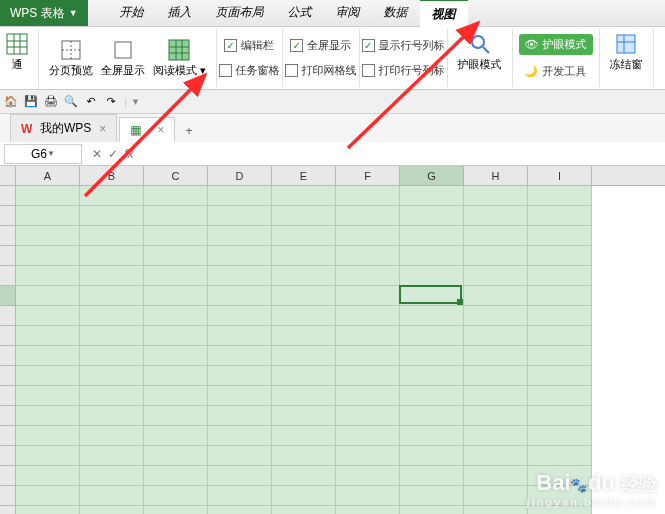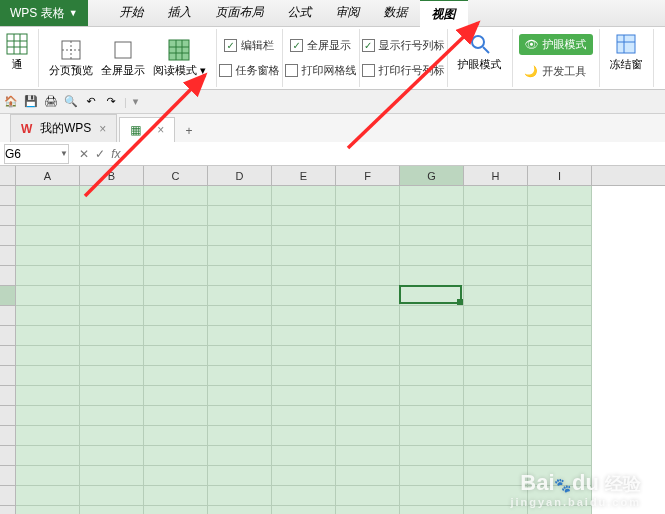--- a/index.html
+++ b/index.html
@@ -27,41 +27,41 @@
 .qicon { width: 14px; height: 14px; display: inline-flex; align-items: center; justify-content: center; cursor: pointer; }
 
 .tabbar { height: 28px; background: #f5f5f5; display: flex; align-items: flex-end; padding-left: 10px; font-size: 12px; }
 .doc-tab { display: flex; align-items: center; padding: 5px 10px; border: 1px solid #ccc; border-bottom: none; margin-right: 2px; background: #ececec; cursor: pointer; }
 .doc-tab.active { background: #fff; }
 .doc-tab .tab-icon { width: 14px; height: 14px; margin-right: 5px; }
 .doc-tab .close { margin-left: 8px; color: #888; cursor: pointer; }
 .tab-add { padding: 4px 8px; color: #666; cursor: pointer; }
 
 .formula-row { height: 24px; display: flex; align-items: center; border-bottom: 1px solid #c8c8c8; font-size: 12px; }
-.namebox { width: 65px; border: 1px solid #ccc; margin: 0 4px; padding: 2px 0; display: flex; align-items: center; justify-content: space-between; background: #fff; }
+.namebox { width: 78px; border: 1px solid #ccc; margin: 0 4px; padding: 2px 0; display: flex; align-items: center; justify-content: center; background: #fff; }
 .namebox .dd { font-size: 8px; color: #666; }
 .fx-icons { display: flex; gap: 6px; padding: 0 6px; color: #777; }
 .formula-input { flex: 1; padding: 2px 6px; }
 
 .sheet-wrap { position: relative; height: 348px; overflow: hidden; }
 .col-headers { display: flex; height: 20px; background: #e8e8e8; border-bottom: 1px solid #b7b7b7; }
 .corner { width: 16px; border-right: 1px solid #b7b7b7; background: #e8e8e8; }
 .col-h { flex: 0 0 64px; text-align: center; font-size: 11px; border-right: 1px solid #b7b7b7; line-height: 20px; color: #333; }
 .gridrows { position: relative; }
 .grid-row { display: flex; height: 20px; }
 .row-h { width: 16px; background: #e8e8e8; border-right: 1px solid #b7b7b7; border-bottom: 1px solid #b7b7b7; font-size: 10px; text-align: center; line-height: 20px; color: #555; }
 .cell { flex: 0 0 64px; height: 20px; background: #d5ebd8; border-right: 1px solid #b5cdb8; border-bottom: 1px solid #b5cdb8; }
 .selection { position: absolute; border: 2px solid #2d7d3a; background: transparent; pointer-events: none; }
 .selection::after { content: ""; position: absolute; right: -3px; bottom: -3px; width: 6px; height: 6px; background: #2d7d3a; }
 
 .arrow { position: absolute; pointer-events: none; z-index: 50; }
 .arrow-line { stroke: #ff2a2a; stroke-width: 3.5; }
 .arrow-head { fill: #ff2a2a; }
 
-.watermark { position: absolute; right: 24px; bottom: 6px; text-align: right; color: rgba(255,255,255,0.85); font-size: 22px; font-weight: bold; text-shadow: 0 0 4px rgba(0,0,0,0.2); pointer-events: none; }
+.watermark { position: absolute; right: 8px; bottom: 6px; text-align: right; color: rgba(255,255,255,0.85); font-size: 22px; font-weight: bold; text-shadow: 0 0 4px rgba(0,0,0,0.2); pointer-events: none; }
 .watermark .sub { font-size: 11px; font-weight: bold; letter-spacing: 2px; color: rgba(255,255,255,0.7); }
 .row-h.selected { background: #bcd6bf; }
 .col-h.selected { background: #bcd6bf; }
 </style>
 </head>
 <body>
 
 <div class="menubar">
   <div class="app-label">
     <span>WPS 表格</span>

